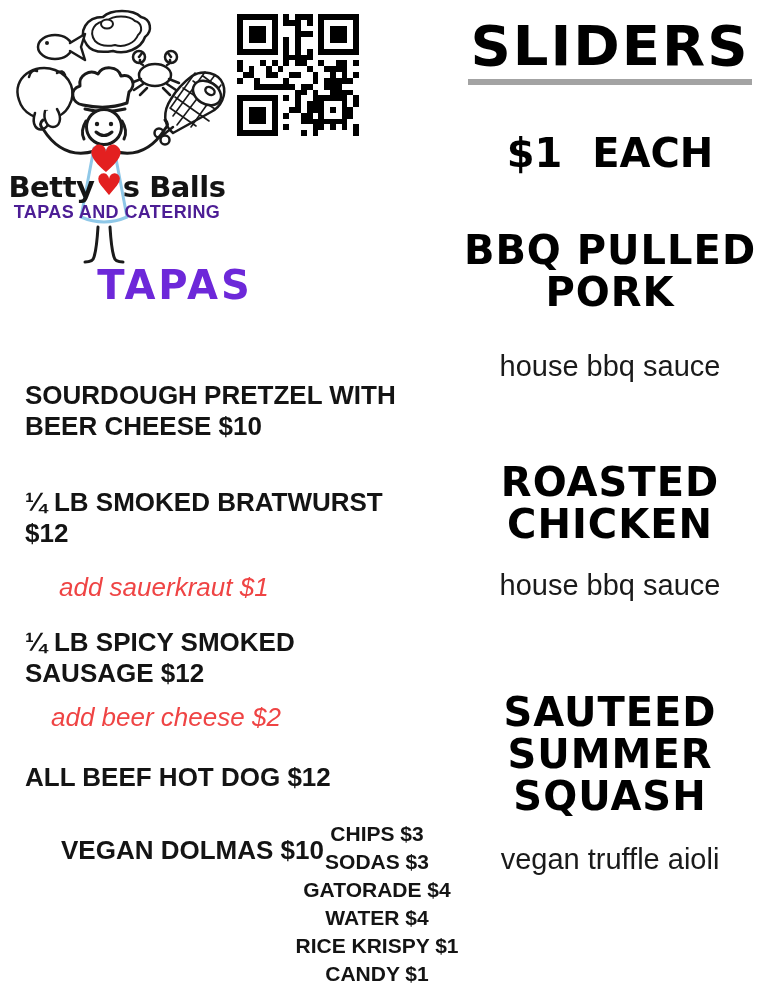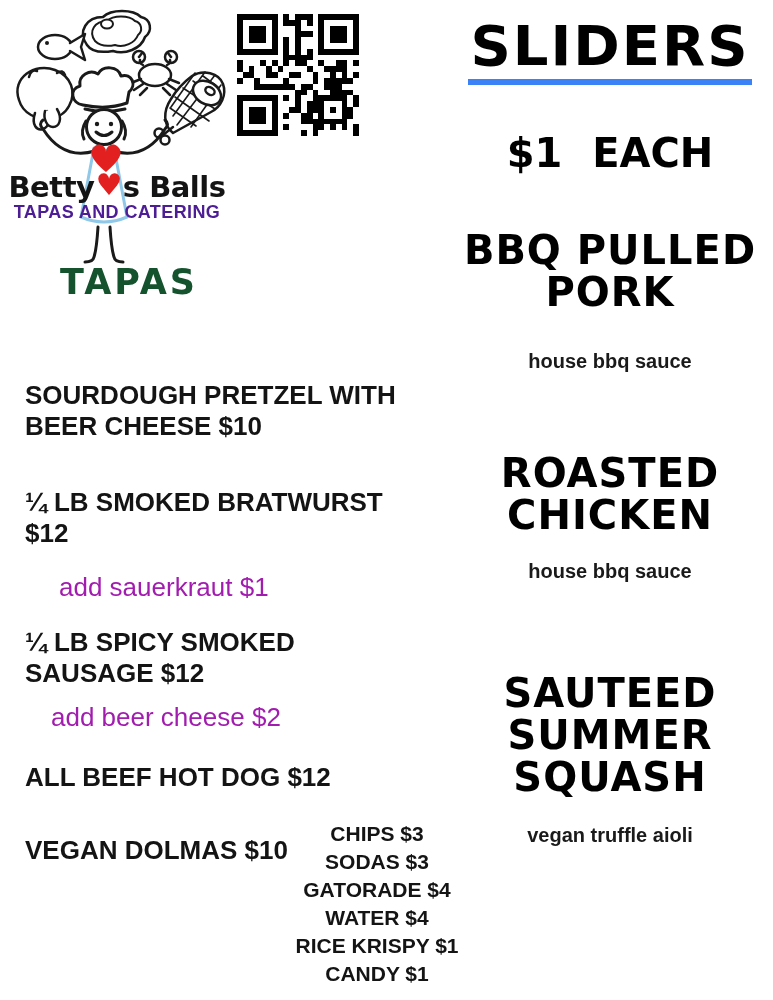--- a/index.html
+++ b/index.html
@@ -23,37 +23,37 @@
     font-family:"Liberation Sans",sans-serif;
   }
   
   .qr{position:absolute;left:237px;top:14px;width:122px;height:122px;}
   
   .display{font-family:"DejaVu Sans",sans-serif;font-weight:bold;color:#000;}
   
   .tapas-heading{
     position:absolute;left:60px;top:262px;width:230px;
     font-family:"DejaVu Sans",sans-serif;font-weight:bold;
-    font-size:35px;letter-spacing:3px;color:#14532d;
+    font-size:40px;letter-spacing:3px;color:#6d28d9;text-align:center;
   }
   .tapas-col{position:absolute;left:25px;top:380px;width:400px;}
   .tapas-item{font-weight:bold;font-size:26px;line-height:1.18;color:#141414;}
-  .tapas-addon{font-weight:normal;font-size:26px;line-height:1.18;color:#a21caf;}
+  .tapas-addon{font-weight:normal;font-size:26px;line-height:1.18;color:#ef4444;font-style:italic;}
   .mt-i2{margin-top:46px;} .mt-a1{margin-top:23px;padding-left:34px;}
   .mt-i3{margin-top:25px;} .mt-a2{margin-top:13px;padding-left:26px;}
-  .mt-i4{margin-top:30px;} .mt-i5{margin-top:42px;}
+  .mt-i4{margin-top:30px;} .mt-i5{margin-top:42px;margin-left:36px;}
   
   .sliders-col{position:absolute;left:455px;top:18px;width:310px;text-align:center;}
   .sliders-heading{
     display:inline-block;font-size:56px;line-height:1;letter-spacing:2px;
-    border-bottom:6px solid #3b82f6;padding:0 2px 5px 2px;
+    border-bottom:6px solid #a3a3a3;padding:0 2px 5px 2px;
   }
   .sliders-price{font-size:40px;line-height:1;word-spacing:16px;margin-top:48px;}
   .slider-name{font-size:40px;line-height:1.05;letter-spacing:1px;}
-  .slider-desc{font-size:20px;line-height:1.05;font-weight:bold;color:#1a1a1a;
+  .slider-desc{font-size:29px;line-height:1.05;font-weight:normal;color:#1a1a1a;
     font-family:"Liberation Sans",sans-serif;}
   .mt-s1{margin-top:56px;} .mt-d1{margin-top:38px;}
   .mt-s2{margin-top:80px;} .mt-d2{margin-top:25px;}
   .mt-s3{margin-top:90px;} .mt-d3{margin-top:27px;}
   
   .extras{
     position:absolute;left:292px;top:814px;width:170px;text-align:center;
     font-size:21px;line-height:28px;font-weight:bold;color:#141414;margin-top:6px;
   }
 </style>

